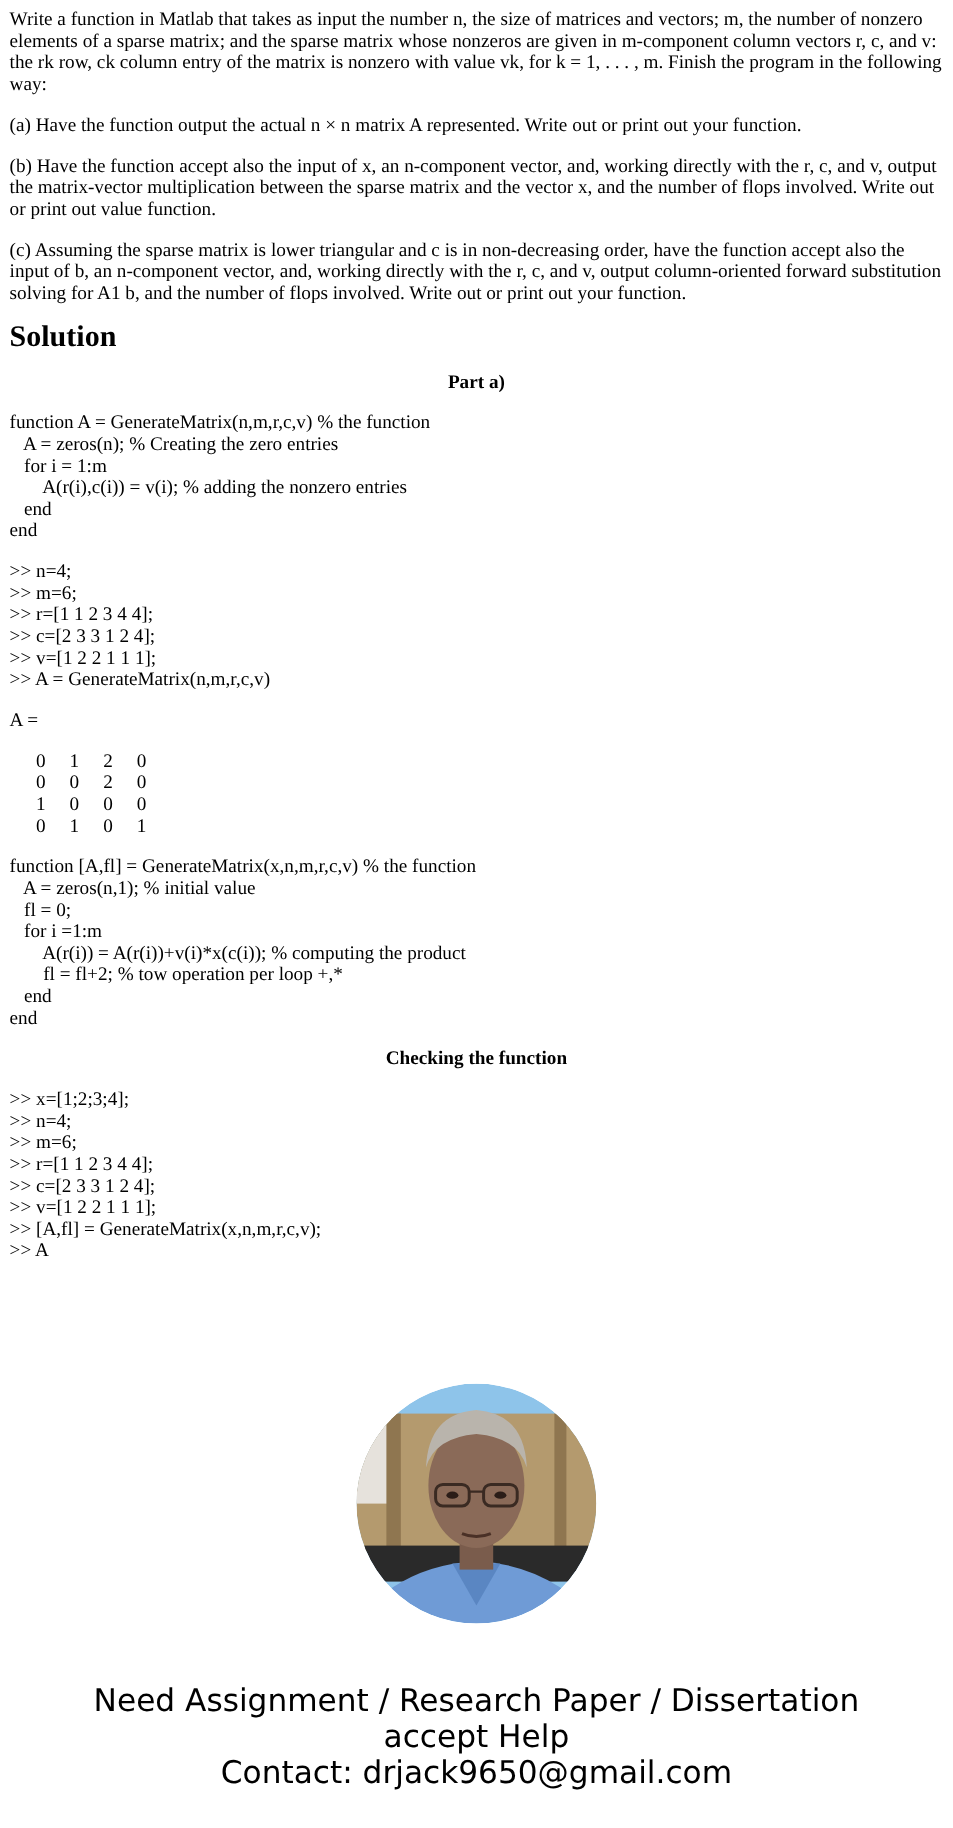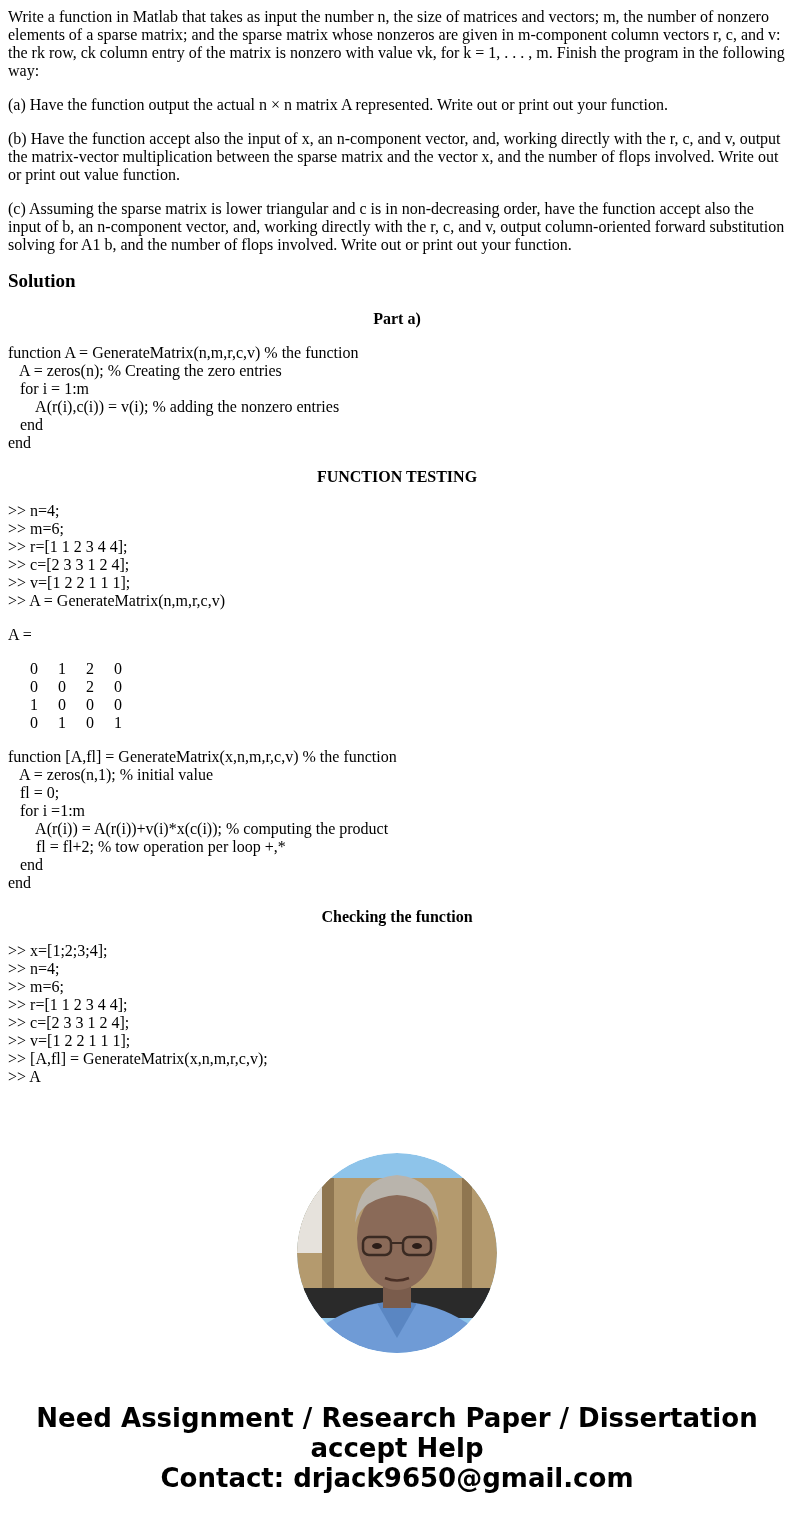--- a/index.html
+++ b/index.html
@@ -8,42 +8,42 @@
       height: 1523px;
       position: relative;
       font-family: "Liberation Serif", "DejaVu Serif", serif;
       font-size: 16px;
       line-height: 18px;
       color: #000000;
       overflow: hidden;
     }
     .content { position: absolute; left: 8px; top: 8px; width: 778px; }
     p { margin: 0 0 16px 0; }
-    h2 { font-size: 19px; line-height: 22px; font-weight: bold; margin: 0 0 18px 0; padding-top: 0; }
+    h2 { font-size: 25px; line-height: 22px; font-weight: bold; margin: 0 0 18px 0; padding-top: 0; }
     h3 { font-size: 16px; line-height: 18px; font-weight: bold; margin: 0 0 16px 0; text-align: center; }
     .code-block { margin: 0 0 16px 0; }
     .code-line { white-space: pre; height: 18px; }
     .matrix { margin: 0 0 16px 0; }
     .matrix-row { display: flex; height: 18px; }
     .matrix-cell { width: 28px; text-align: center; }
     .matrix-row .matrix-cell:first-child { margin-left: 12px; }
     .avatar {
       position: absolute;
       left: 297px; top: 1153px;
       width: 200px; height: 200px;
       border-radius: 50%;
       overflow: hidden;
     }
     .promo {
       position: absolute;
       left: 0; top: 1403px;
       width: 794px;
       text-align: center;
       font-family: "DejaVu Sans", sans-serif;
-      font-weight: bold;
+      font-weight: normal;
       font-size: 26px;
       line-height: 30px;
       color: #000;
     }
   </style>
 </head>
 <body>
 
 <div class="content">
   <p>Write a function in Matlab that takes as input the number n, the size of matrices and vectors; m, the number of nonzero elements of a sparse matrix; and the sparse matrix whose nonzeros are given in m-component column vectors r, c, and v: the rk row, ck column entry of the matrix is nonzero with value vk, for k = 1, . . . , m. Finish the program in the following way:</p>
@@ -56,21 +56,20 @@
   <h3>Part a)</h3>
   <div class="code-block">
     <div class="code-line">function A = GenerateMatrix(n,m,r,c,v) % the function</div>
     <div class="code-line">   A = zeros(n); % Creating the zero entries</div>
     <div class="code-line">   for i = 1:m</div>
     <div class="code-line">       A(r(i),c(i)) = v(i); % adding the nonzero entries</div>
     <div class="code-line">   end</div>
     <div class="code-line">end</div>
   </div>
 
-  <h3>FUNCTION TESTING</h3>
   <div class="code-block">
     <div class="code-line">&gt;&gt; n=4;</div>
     <div class="code-line">&gt;&gt; m=6;</div>
     <div class="code-line">&gt;&gt; r=[1 1 2 3 4 4];</div>
     <div class="code-line">&gt;&gt; c=[2 3 3 1 2 4];</div>
     <div class="code-line">&gt;&gt; v=[1 2 2 1 1 1];</div>
     <div class="code-line">&gt;&gt; A = GenerateMatrix(n,m,r,c,v)</div>
   </div>
 
   <p>A =</p>

